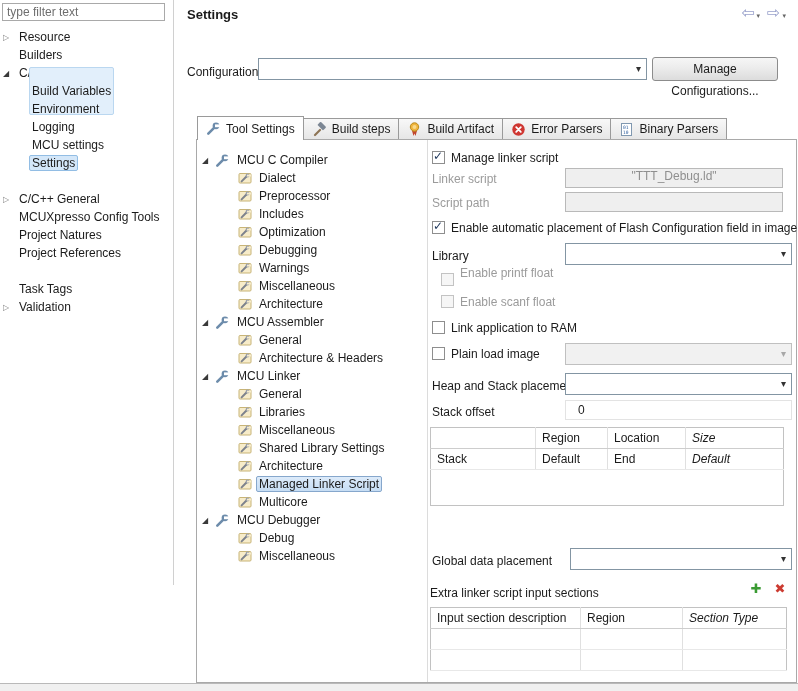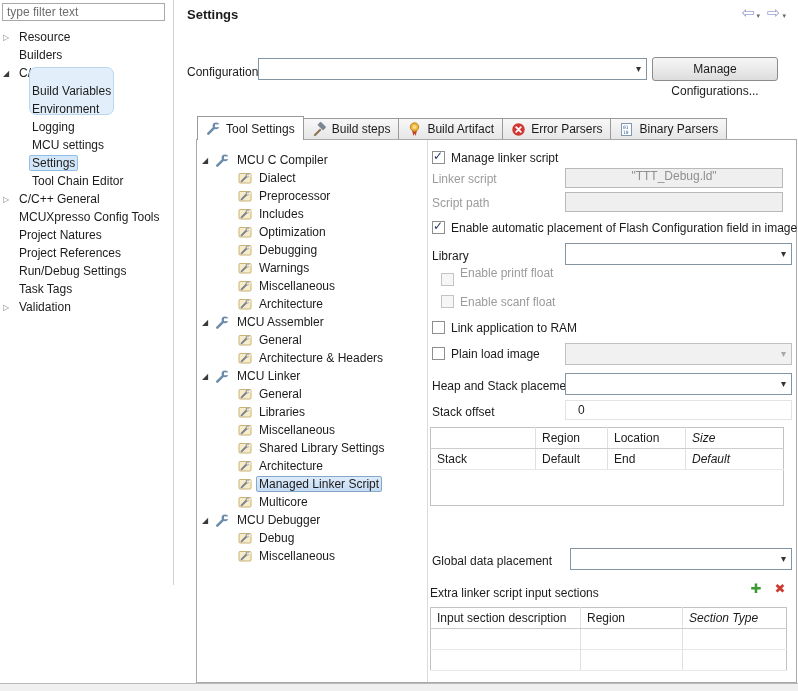--- a/index.html
+++ b/index.html
@@ -11,21 +11,21 @@
   #filter { position:absolute; left:2px; top:3px; width:163px; height:18px; border:1px solid #a9a9a9; padding:0 4px; font:12px "Liberation Sans","DejaVu Sans",sans-serif; color:#555; }
   #filter::placeholder { color:#6e6e6e; opacity:1; }
   .srow { position:absolute; left:3px; height:18px; display:flex; align-items:center; white-space:nowrap; cursor:default; }
   .twisty { width:13px; flex:none; font-family:"DejaVu Sans",sans-serif; }
   .tw-c { font-size:8px; color:#848484; }
   .tw-e { font-size:8px; color:#3a3a3a; }
   .sp13 { width:13px; flex:none; }
   .sp26 { width:26px; flex:none; }
   .slabel { padding:1px 3px; }
   .slabel.sel  { background:#d4e7f9; border:1px solid #92bde4; border-radius:2px; padding:0 2px; }
-  .slabel.sel2 { background:#e2effb; border:1px solid #bad7f0; border-radius:7px; padding:16px 2px; }
+  .slabel.sel2 { background:#e2effb; border:1px solid #bad7f0; border-radius:2px; padding:16px 2px; }
 
   
   #page-title { position:absolute; left:187px; top:7px; font-size:13px; font-weight:bold; }
   #nav { position:absolute; right:6px; top:4px; display:flex; align-items:center; }
   .nav-arrow { font-family:"DejaVu Sans",sans-serif; font-size:16px; color:#9aa2cc; line-height:18px; padding:0 1px; }
   .nav-caret { font-family:"DejaVu Sans",sans-serif; font-size:7px; color:#666; margin:5px 6px 0 1px; }
 
   
   .plabel { position:absolute; height:18px; line-height:18px; white-space:nowrap; }
   .plabel.dis { color:#9b9b9b; }
@@ -135,43 +135,35 @@
     <span class="slabel">Logging</span>
   </div>
   <div class="srow" style="top:136px">
     <span class="sp26"></span>
     <span class="slabel">MCU settings</span>
   </div>
   <div class="srow" style="top:154px">
     <span class="sp26"></span>
     <span class="slabel sel">Settings</span>
   </div>
-  <div class="srow" style="top:172px">
-    <span class="sp26"></span>
-    <span class="slabel">Tool Chain Editor</span>
-  </div>
   <div class="srow" style="top:190px">
     <span class="twisty tw-c">▷</span>
     <span class="slabel">C/C++ General</span>
   </div>
   <div class="srow" style="top:208px">
     <span class="sp13"></span>
     <span class="slabel">MCUXpresso Config Tools</span>
   </div>
   <div class="srow" style="top:226px">
     <span class="sp13"></span>
     <span class="slabel">Project Natures</span>
   </div>
   <div class="srow" style="top:244px">
     <span class="sp13"></span>
     <span class="slabel">Project References</span>
-  </div>
-  <div class="srow" style="top:262px">
-    <span class="sp13"></span>
-    <span class="slabel">Run/Debug Settings</span>
   </div>
   <div class="srow" style="top:280px">
     <span class="sp13"></span>
     <span class="slabel">Task Tags</span>
   </div>
   <div class="srow" style="top:298px">
     <span class="twisty tw-c">▷</span>
     <span class="slabel">Validation</span>
   </div>
 </div>

